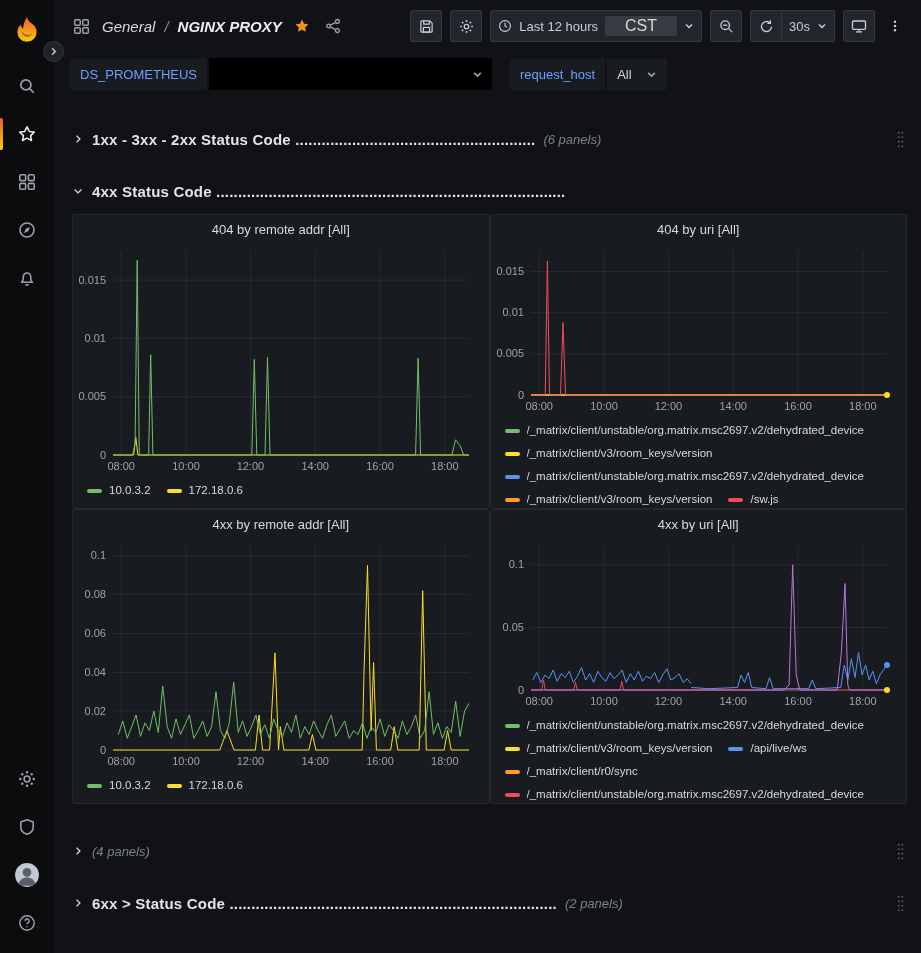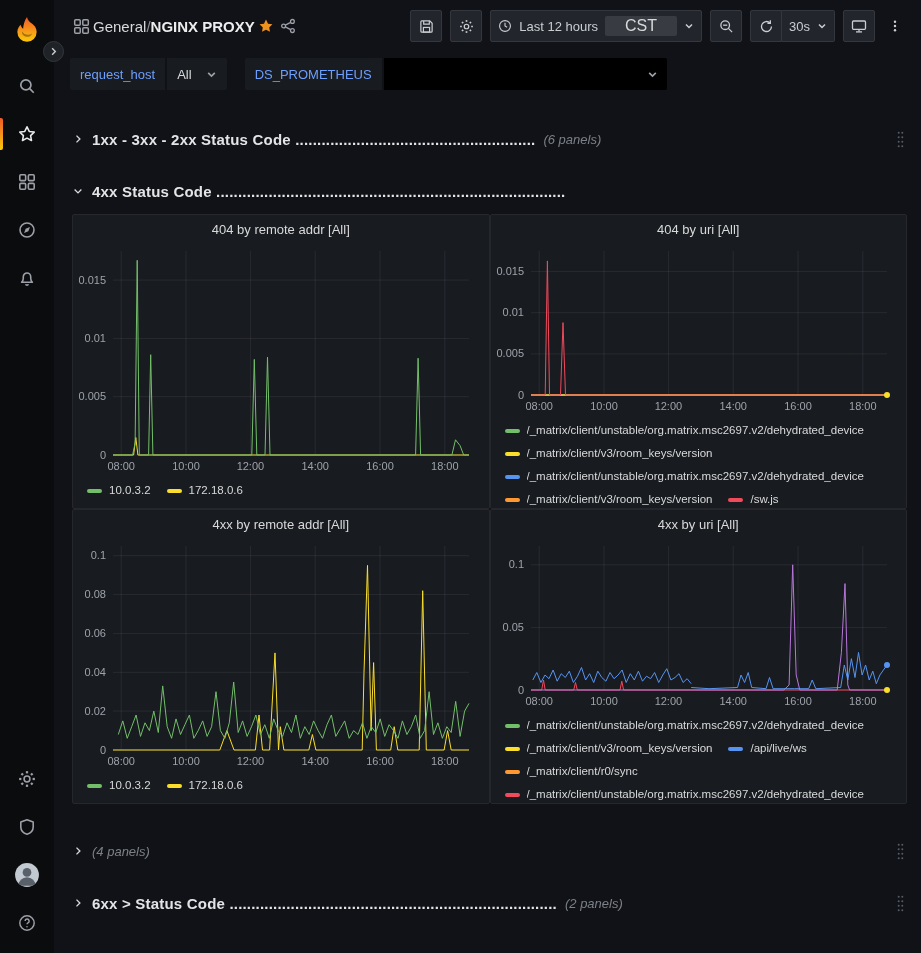--- a/index.html
+++ b/index.html
@@ -29,21 +29,21 @@
   .side-spacer { flex:1; }
   
   .main { flex:1; display:flex; flex-direction:column; position:relative; min-width:0; }
   .expand-btn {
     position:absolute; left:-11px; top:41px; width:21px; height:21px; border-radius:50%;
     background:#1f2227; border:1px solid #34373d; color:#c7ccd1;
     display:flex; align-items:center; justify-content:center; z-index:5; cursor:pointer;
   }
   
   .topnav { height:52px; display:flex; align-items:center; padding:0 14px 0 16px; gap:8px; }
-  .crumbs { display:flex; align-items:center; flex:1; min-width:0; color:#9da0a8; }
+  .crumbs { display:flex; align-items:center; gap:9px; flex:1; min-width:0; color:#9da0a8;font-style:italic; }
   .crumb-section { color:#d8d9da; font-size:15px; }
   .crumb-sep { color:#8a8f98; font-size:15px; }
   .crumb-title { color:#eceded; font-size:15px; font-weight:700; white-space:nowrap; }
   .icon-plain { background:none; border:none; color:#9da0a8; display:flex; align-items:center; justify-content:center; padding:0 3px; cursor:pointer; }
   .toolbar { display:flex; align-items:center; gap:8px; }
   .tbtn {
     height:32px; min-width:32px; padding:0 7px; border-radius:2px;
     background:#22252b; border:1px solid #34373e; color:#c9ced3;
     display:flex; align-items:center; justify-content:center; gap:7px;
     font-size:13px; cursor:pointer; white-space:nowrap;
@@ -298,32 +298,32 @@
           <circle cx="8" cy="3.2" r="1.4"></circle>
             <circle cx="8" cy="8" r="1.4"></circle>
             <circle cx="8" cy="12.8" r="1.4"></circle>
         </svg>
       </button>
     </div>
   </header>
 
   <div class="varbar">
     <div class="var-group">
+      <div class="var-label">DS_PROMETHEUS</div>
+      <div class="var-select-black">
+        <svg width="11" height="11" viewBox="0 0 10 10" fill="none" stroke="currentColor" stroke-width="1.5">
+            <polyline points="2 3.5 5 6.5 8 3.5"></polyline>
+          </svg>
+      </div>
+    </div>
+    <div class="var-group">
       <div class="var-label">request_host</div>
       <div class="var-select">
         <span>All</span>
         <svg width="11" height="11" viewBox="0 0 10 10" fill="none" stroke="#9da0a8" stroke-width="1.5">
-            <polyline points="2 3.5 5 6.5 8 3.5"></polyline>
-          </svg>
-      </div>
-    </div>
-    <div class="var-group">
-      <div class="var-label">DS_PROMETHEUS</div>
-      <div class="var-select-black">
-        <svg width="11" height="11" viewBox="0 0 10 10" fill="none" stroke="currentColor" stroke-width="1.5">
             <polyline points="2 3.5 5 6.5 8 3.5"></polyline>
           </svg>
       </div>
     </div>
   </div>
 
   <div class="dash">
 
     <div class="rowhdr">
       <span class="row-chev">

